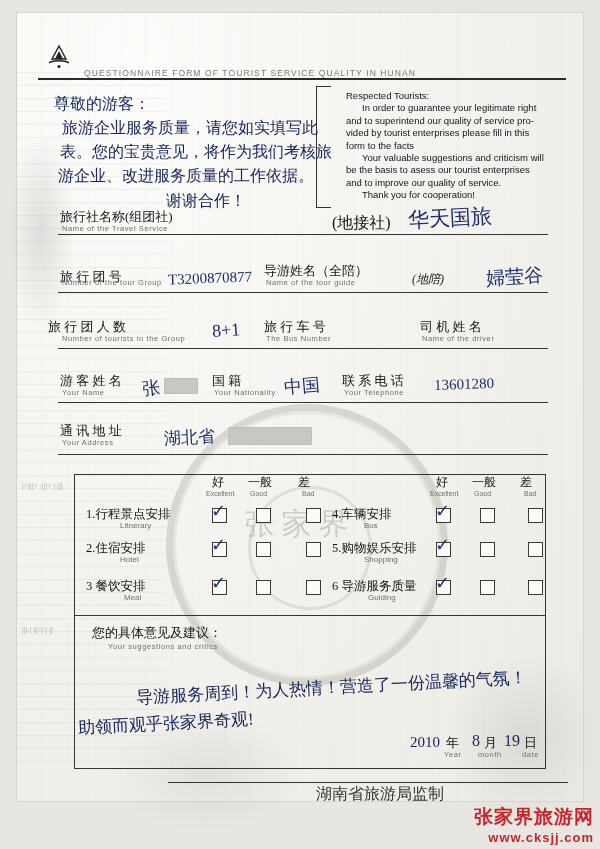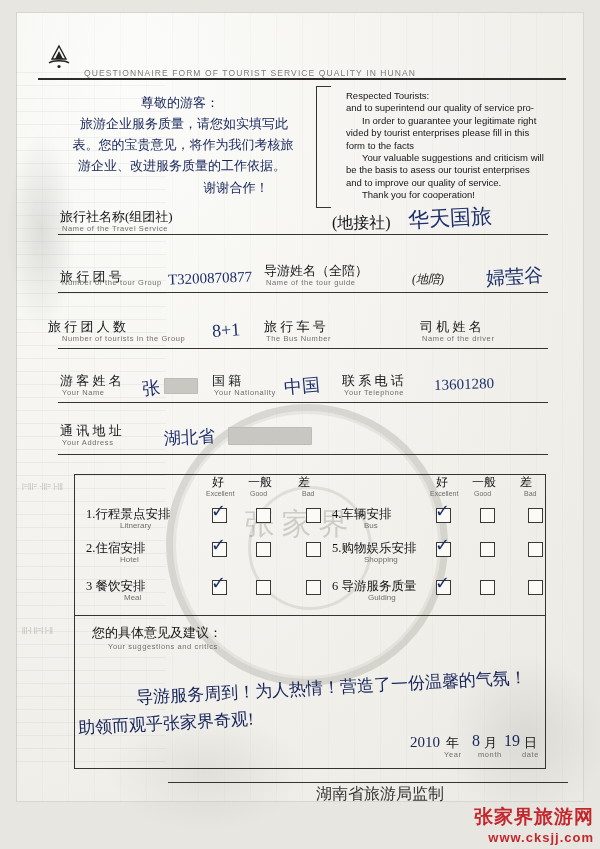--- a/index.html
+++ b/index.html
@@ -82,21 +82,21 @@
   .hw-b{
     font-family:"Liberation Serif", serif;
     color:#16245a;white-space:nowrap;
   }
   .redact{
     position:absolute;background:#c9c7c1;border-radius:1px;
     box-shadow:0 0 0 1px rgba(0,0,0,.05) inset;
   }
   
   #intro-cn{position:absolute;left:38px;top:82px;width:252px;height:108px;}
-  #intro-cn .l{font-family:Liberation Serif, serif;font-size:13px;color:#16245a;white-space:nowrap;text-align:center;}
+  #intro-cn .l{font-family:Liberation Serif, serif;font-size:16px;color:#16245a;white-space:nowrap;}
   #intro-en{position:absolute;left:330px;top:78px;width:238px;}
   #intro-en .l{font-size:9.5px;color:#15151b;line-height:12.4px;}
   #intro-box{
     position:absolute;left:300px;top:74px;width:14px;height:120px;
     border-left:1px solid #35352f;border-top:1px solid #35352f;border-bottom:1px solid #35352f;
   }
   
   #rt{
     position:absolute;left:58px;top:462px;width:470px;height:140px;
     border:1px solid #35352f;
@@ -163,22 +163,22 @@
   <div id="intro-cn">
     <div class="l" style="margin-left:0">尊敬的游客：</div>
     <div class="l" style="margin:3px 0 0 8px">旅游企业服务质量，请您如实填写此</div>
     <div class="l" style="margin:3px 0 0 6px">表。您的宝贵意见，将作为我们考核旅</div>
     <div class="l" style="margin:3px 0 0 4px">游企业、改进服务质量的工作依据。</div>
     <div class="l" style="margin:4px 0 0 112px">谢谢合作！</div>
   </div>
 
   <div id="intro-en">
     <div class="l">Respected Tourists:</div>
+    <div class="l" style="text-indent:16px">In order to guarantee your legitimate right</div>
     <div class="l">and to superintend our quality of service pro-</div>
-    <div class="l" style="text-indent:16px">In order to guarantee your legitimate right</div>
     <div class="l">vided by tourist enterprises please fill in this</div>
     <div class="l">form to the facts</div>
     <div class="l" style="text-indent:16px">Your valuable suggestions and criticism will</div>
     <div class="l">be the basis to asess our tourist enterprises</div>
     <div class="l">and to improve our quality of service.</div>
     <div class="l" style="text-indent:16px">Thank you for cooperation!</div>
   </div>
 
   <div class="rule" style="left:42px;top:222px;width:490px;"></div>
   <div class="lbl-cn" style="position:absolute;left:44px;top:196px;">旅行社名称(组团社)</div>

